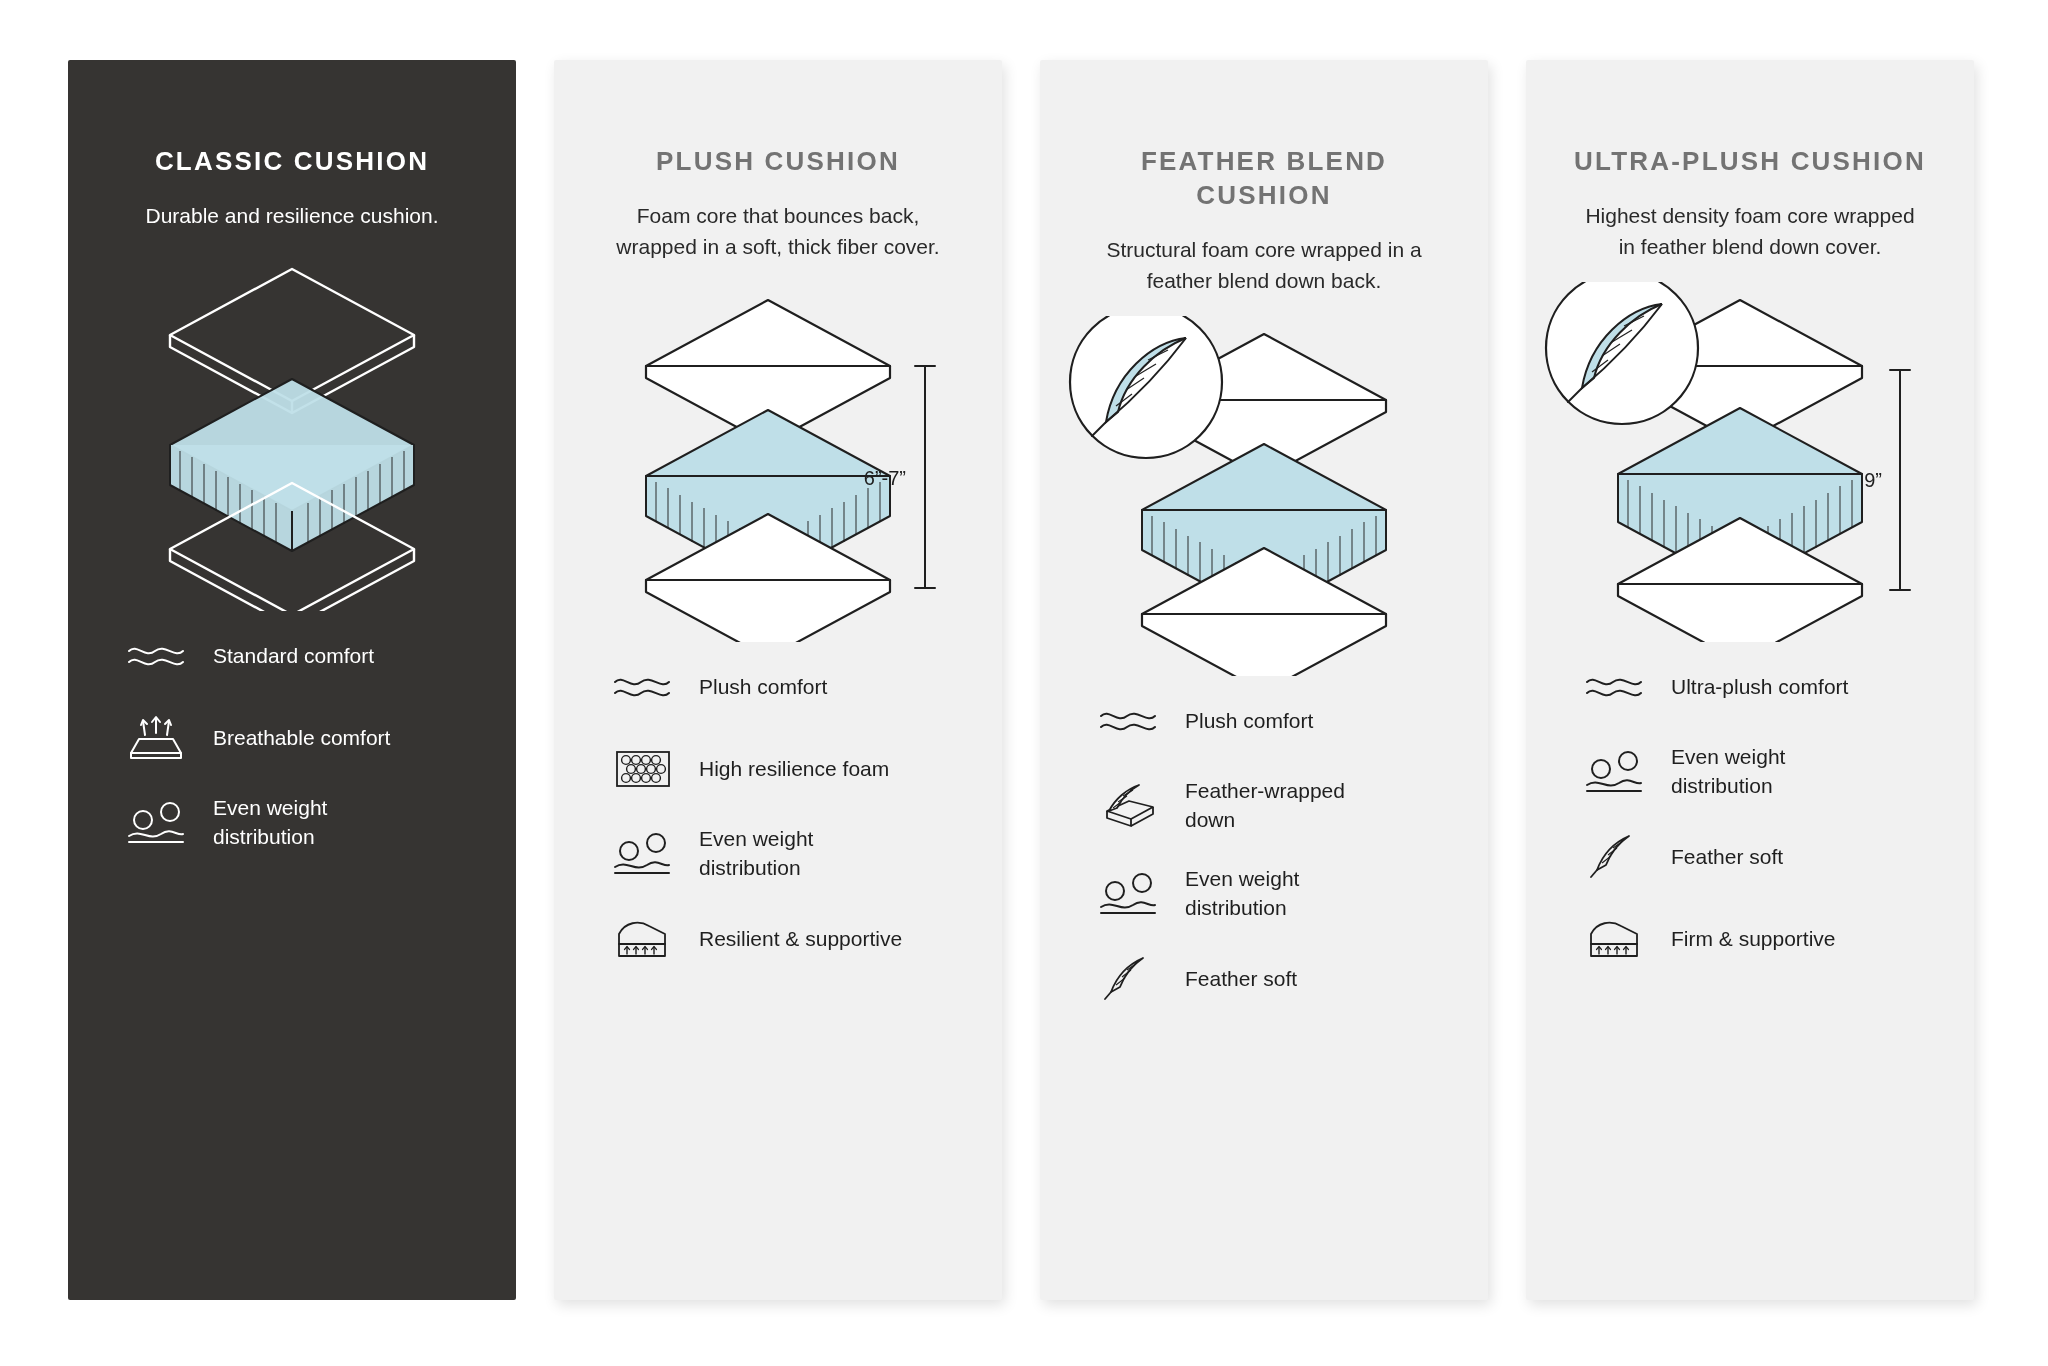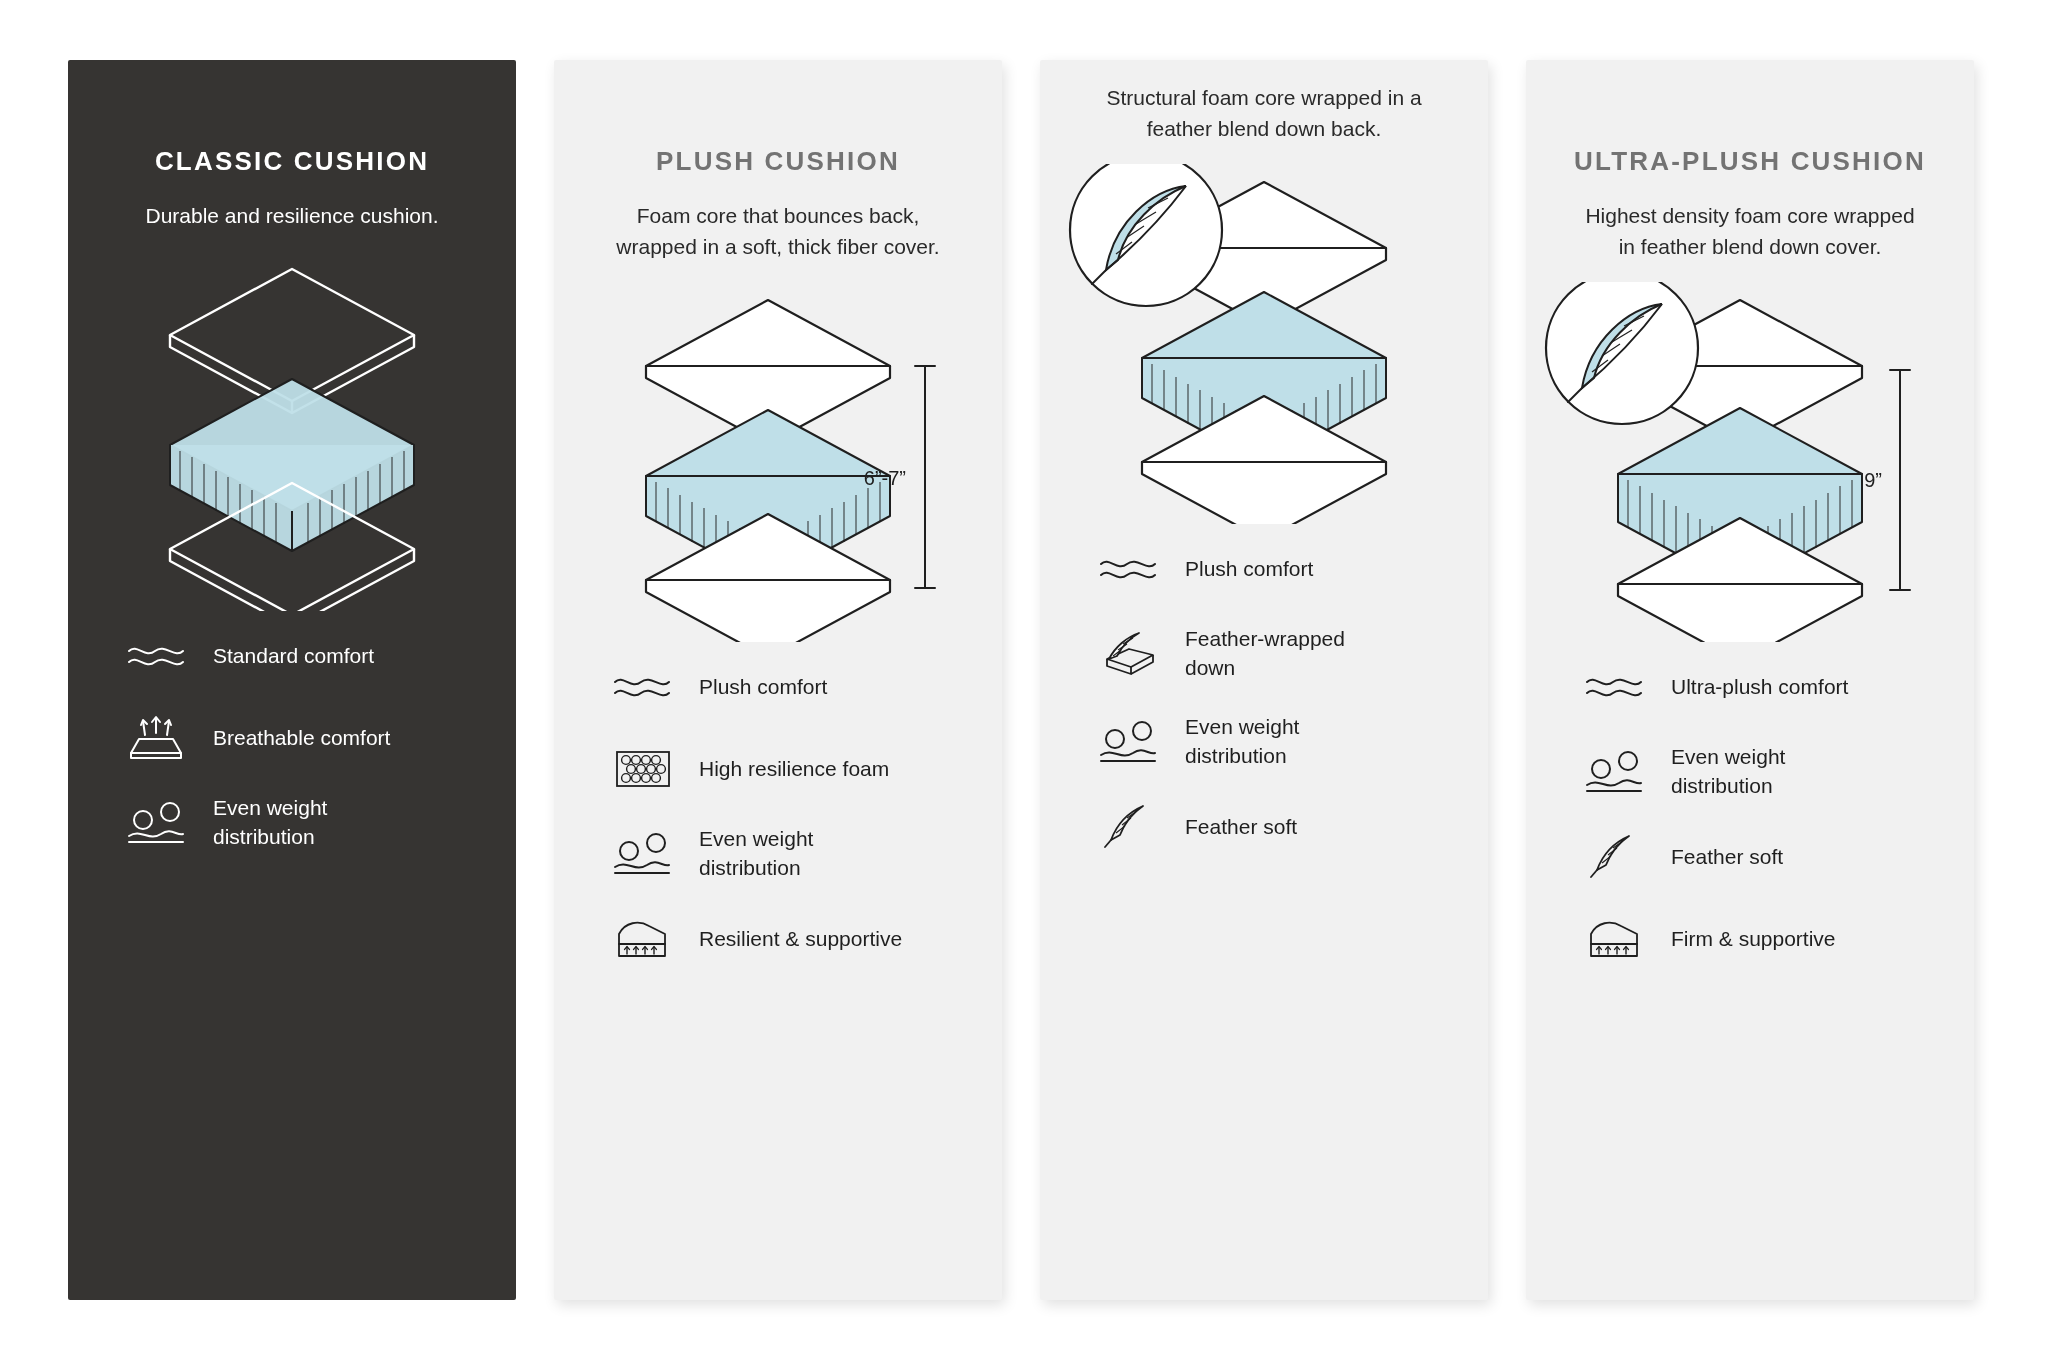--- a/index.html
+++ b/index.html
@@ -303,20 +303,21 @@
                 <path d="M42.6 35.4 L45 32.6 L47.4 35.4"></path>
             </g>
           </svg>
         </span>
         <span class="feat-label">Resilient &amp; supportive</span>
       </div>
     </div>
   </div>
 
   <div class="card light">
+    <div class="card-title">FEATHER BLEND CUSHION</div>
     <div class="card-desc">Structural foam core wrapped in a feather blend down back.</div>
 
     <div class="art">
       <svg width="448" height="360" viewBox="0 0 448 360" fill="none">
         <g stroke="#1f1f1f" stroke-width="2.2" stroke-linejoin="round" fill="#ffffff">
           <path d="M224 18 L346 84 L224 150 L102 84 Z"></path>
           <path d="M102 84 L102 96 L224 162 L346 96 L346 84 Z"></path>
         </g>
         <g stroke="#1f1f1f" stroke-width="2" stroke-linejoin="round">
           <path d="M224 128 L346 194 L224 260 L102 194 Z" fill="#bfdfe8"></path>

